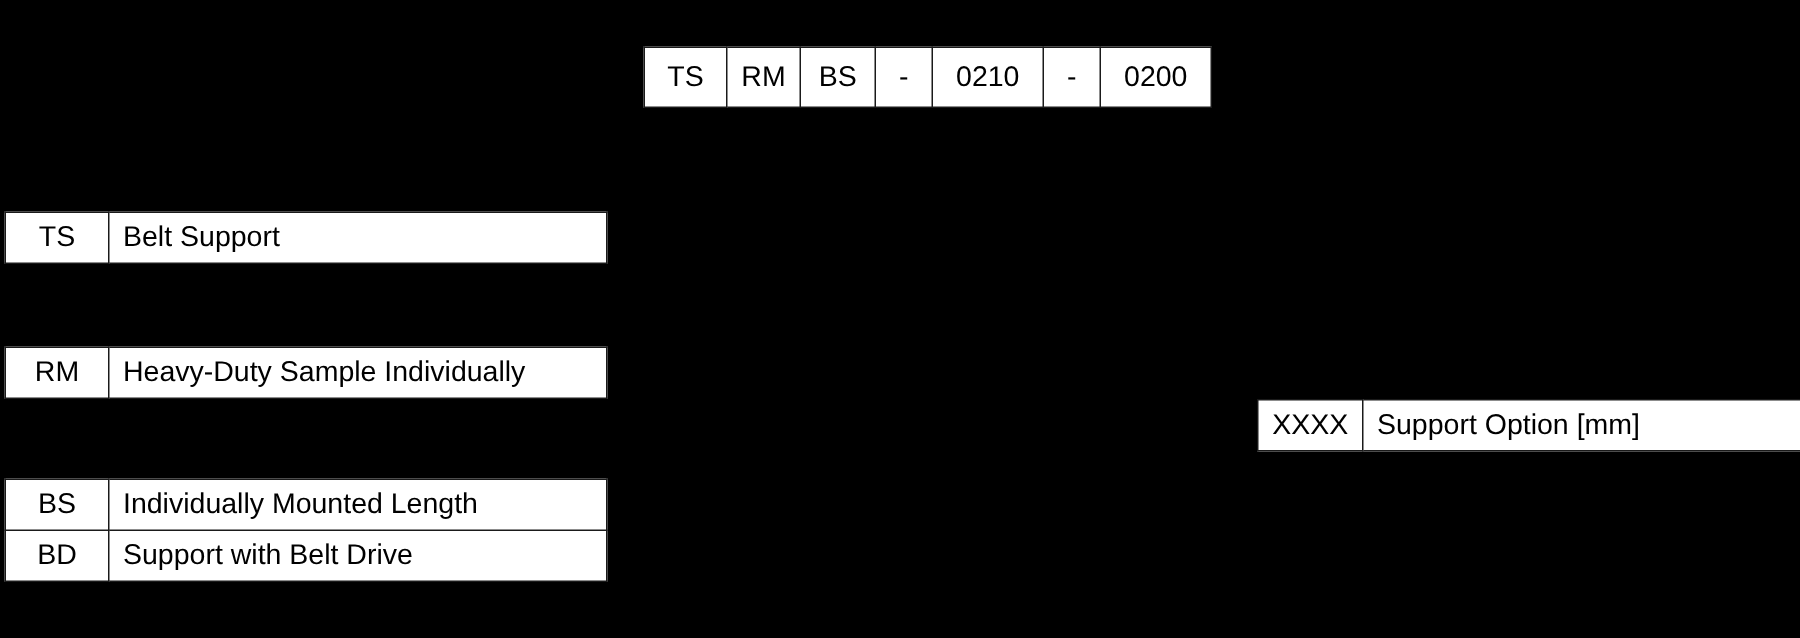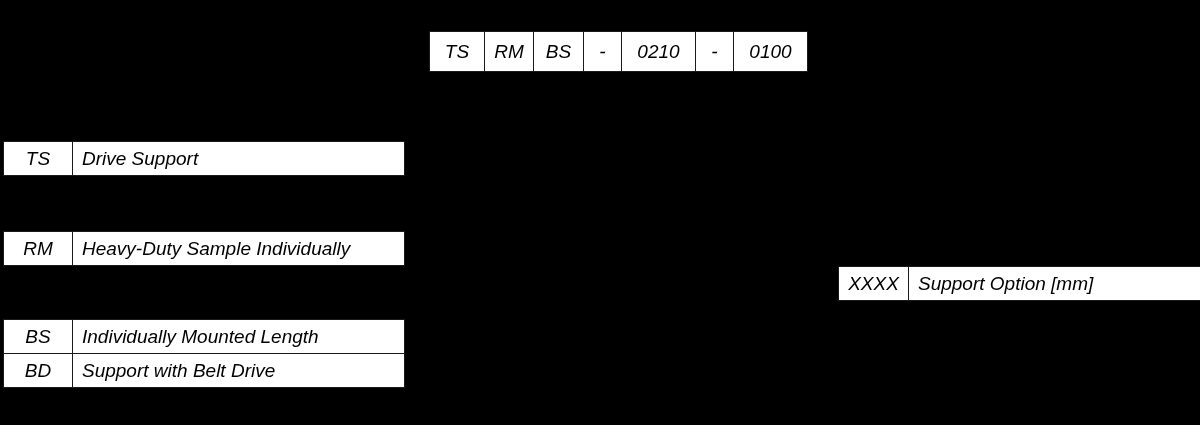--- a/index.html
+++ b/index.html
@@ -17,21 +17,20 @@
     color: #000000;
   }
 
   .stage {
     position: absolute;
     left: 0;
     top: 0;
     width: 1200px;
     height: 425px;
     background: #000000;
-    font-style: italic;
   }
 
   
   .key-table {
     position: absolute;
     border-collapse: collapse;
     background: #ffffff;
     table-layout: fixed;
   }
   .key-table td {
@@ -94,30 +93,30 @@
 
   <table class="code-row">
     <tbody>
         <tr>
       <td class="seg-ts">TS</td>
       <td class="seg-rm">RM</td>
       <td class="seg-bs">BS</td>
       <td class="seg-dash">-</td>
       <td class="seg-num">0210</td>
       <td class="seg-dash">-</td>
-      <td class="seg-num">0100</td>
+      <td class="seg-num">0200</td>
     </tr>
   </tbody>
     </table>
 
   <table class="key-table tbl-left-1">
     <tbody>
         <tr>
       <td class="cell-code">TS</td>
-      <td class="cell-desc">Drive Support</td>
+      <td class="cell-desc">Belt Support</td>
     </tr>
   </tbody>
     </table>
 
   <table class="key-table tbl-left-2">
     <tbody>
         <tr>
       <td class="cell-code">RM</td>
       <td class="cell-desc">Heavy-Duty Sample Individually</td>
     </tr>

